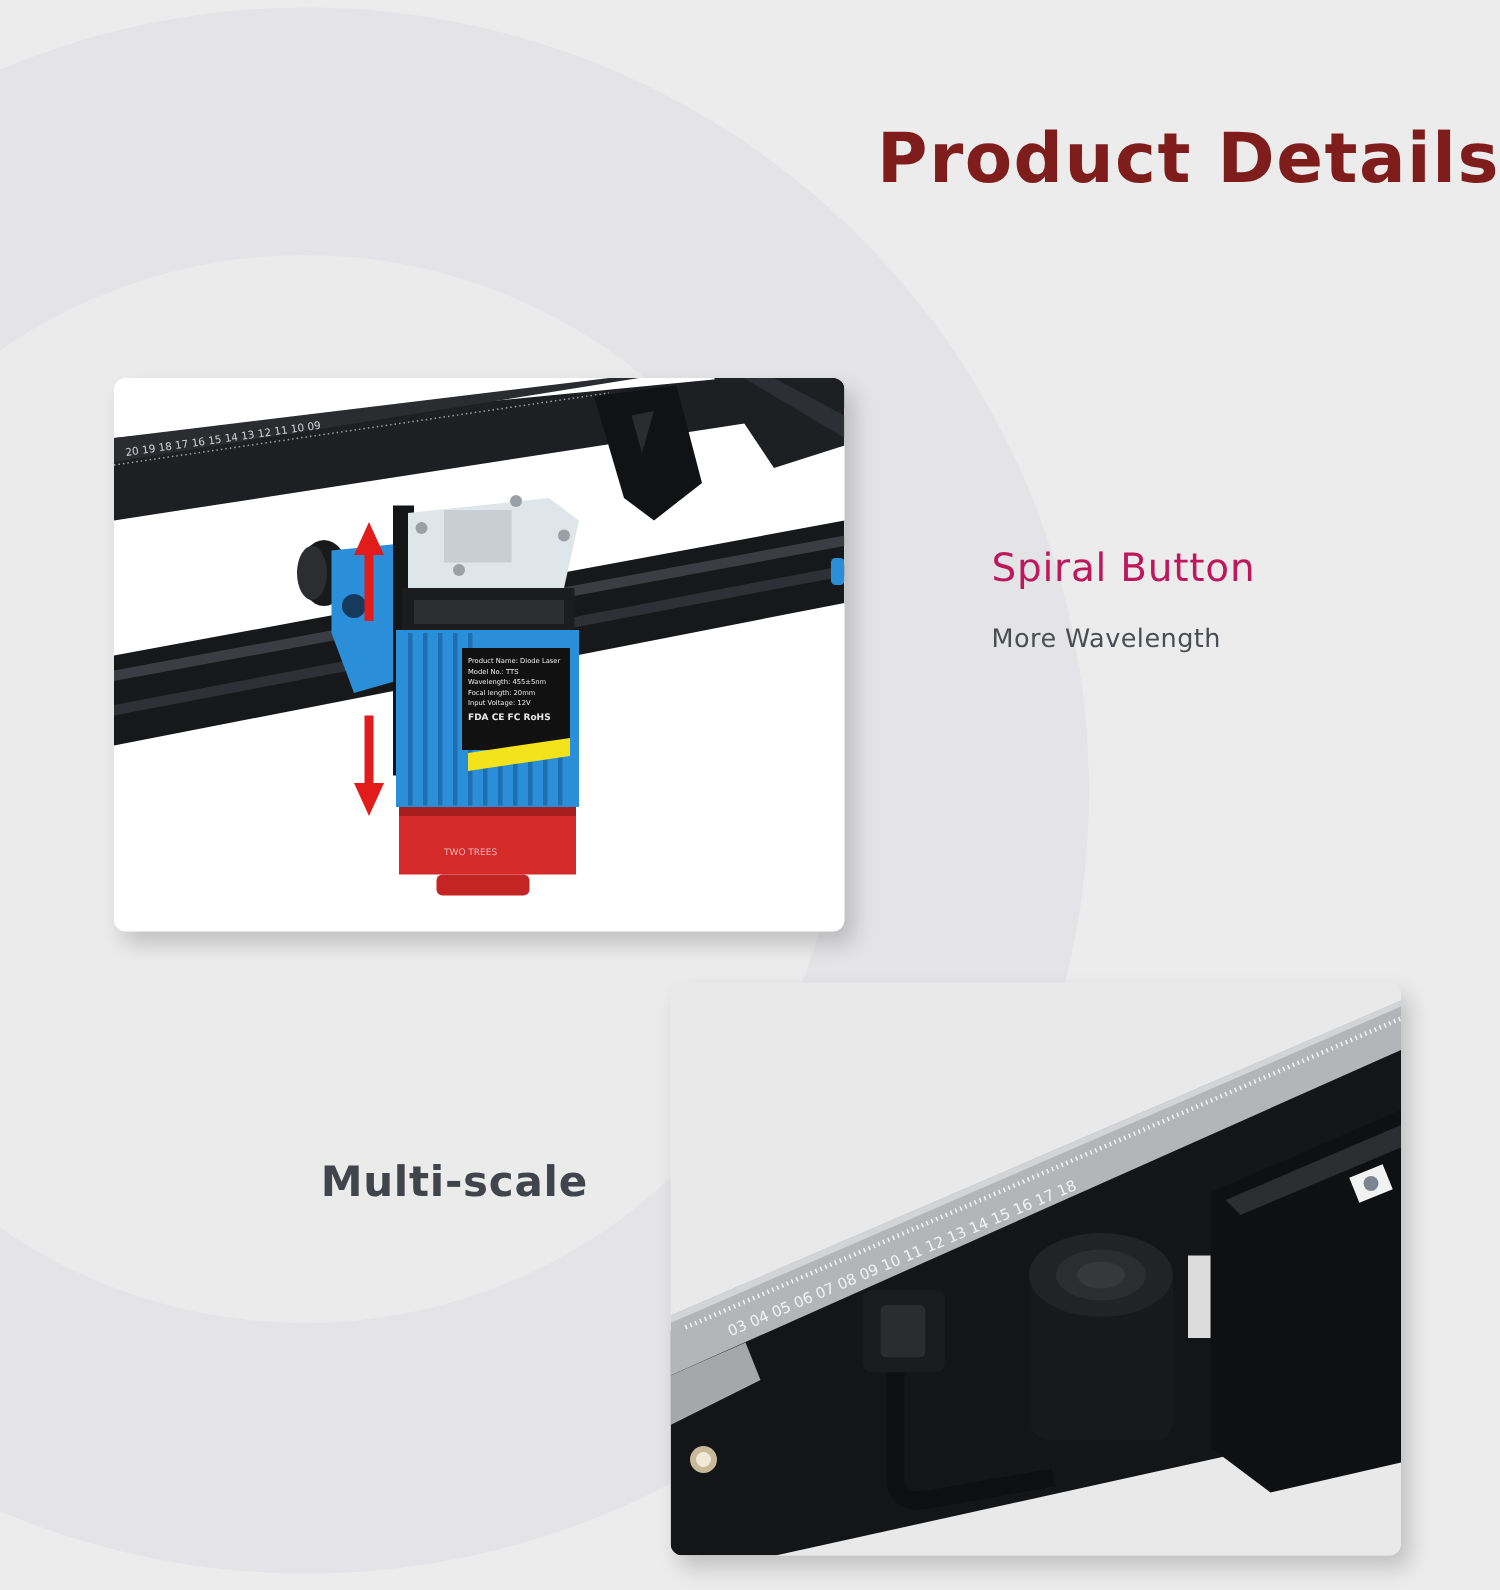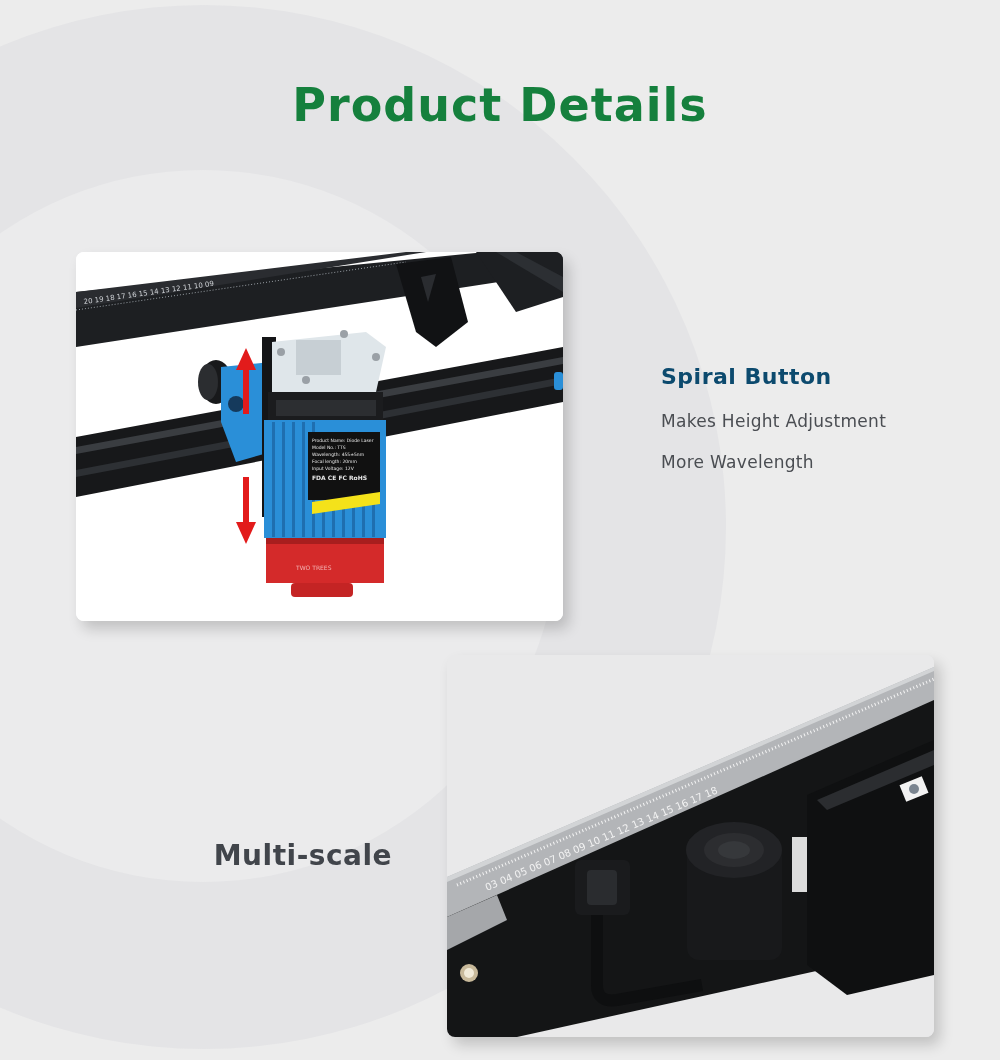--- a/index.html
+++ b/index.html
@@ -20,58 +20,58 @@
   .bg-ring-inner {
     position: absolute;
     left: -153px; top: 170px;
     width: 712px; height: 712px;
     border-radius: 50%;
     background: #ebebec;
   }
   .page-title {
     position: absolute;
     left: 0; right: 0; top: 78px;
-    text-align: center;
+    text-align: right;
     font-family: "DejaVu Sans", sans-serif;
     font-weight: bold;
     font-size: 46px;
     letter-spacing: 1px;
-    color: #15803d;
+    color: #7f1d1d;
   }
   .card {
     position: absolute;
     border-radius: 8px;
     overflow: hidden;
     box-shadow: 6px 8px 14px rgba(0,0,0,0.18);
   }
   .card-top { left: 76px; top: 252px; width: 487px; height: 369px; background: #ffffff; }
   .card-bottom { left: 447px; top: 655px; width: 487px; height: 382px; background: #e9e9ea; }
   .card svg { display: block; width: 100%; height: 100%; }
 
   .feature-1 {
     position: absolute;
     left: 661px; top: 364px;
   }
   .feature-title {
-    font-weight: bold;
-    font-size: 22px;
-    color: #0c4a6e;
+    font-weight: normal;
+    font-size: 26px;
+    color: #be185d;
     letter-spacing: 0.5px;
   }
   .feature-desc {
     font-family: "DejaVu Sans", sans-serif;
     font-size: 17px;
     color: #4a4d52;
     line-height: 41px;
     margin-top: 12px;
     letter-spacing: 0.3px;
   }
   .feature-2 {
     position: absolute;
-    right: 608px; top: 828px;
+    right: 608px; top: 760px;
     text-align: center;
   }
   .feature-2 .line {
     font-weight: bold;
     font-size: 28px;
     color: #41454b;
     line-height: 56px;
     letter-spacing: 0.5px;
     white-space: nowrap;
   }
@@ -163,21 +163,20 @@
       <rect x="190" y="286" width="118" height="6" fill="#a81e1e"></rect>
       <text x="220" y="318" fill="#f3b3b3" font-size="6" font-family="DejaVu Sans, sans-serif">TWO TREES</text>
       <rect x="215" y="331" width="62" height="14" rx="4" fill="#c42424"></rect>
     </g>
   </svg>
 </div>
 
 <div class="feature-1">
   <h2 class="feature-title">Spiral Button</h2>
   <div class="feature-desc">
-    <div>Makes Height Adjustment</div>
     <div>More Wavelength</div>
   </div>
 </div>
 
 <div class="feature-2">
   <div class="line">Multi-scale</div>
 </div>
 
 <div class="card card-bottom">
   <svg viewBox="0 0 487 382" xmlns="http://www.w3.org/2000/svg">

